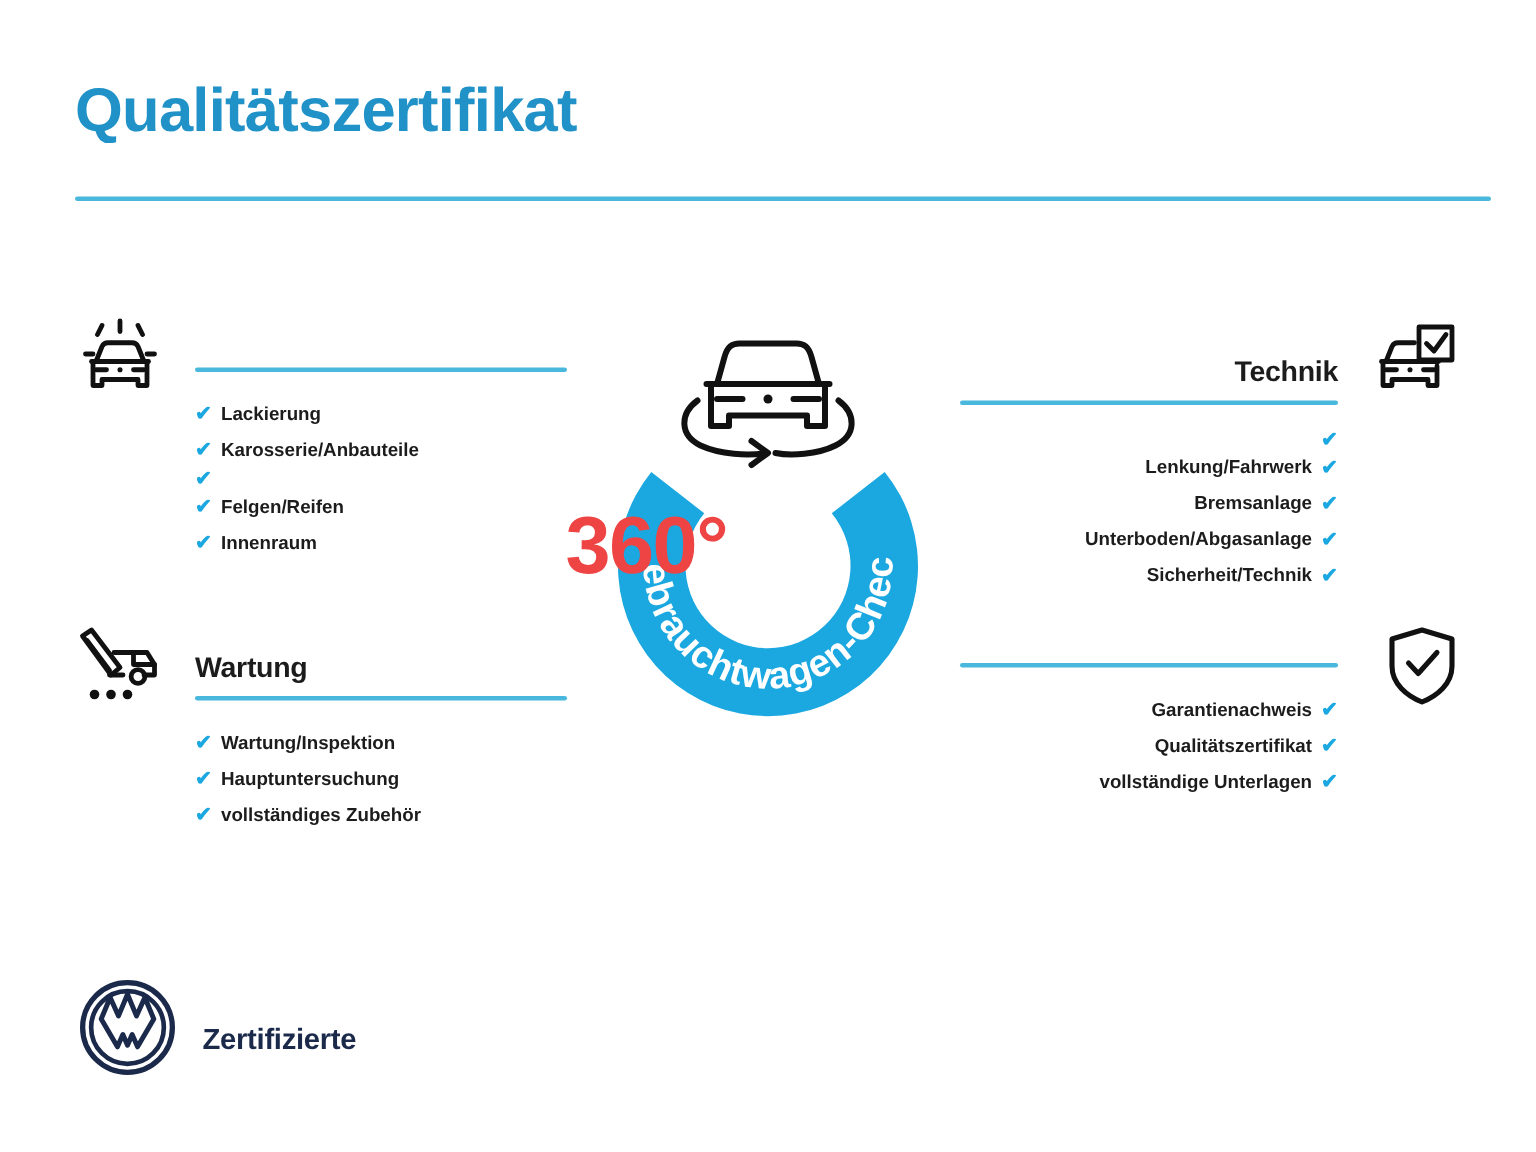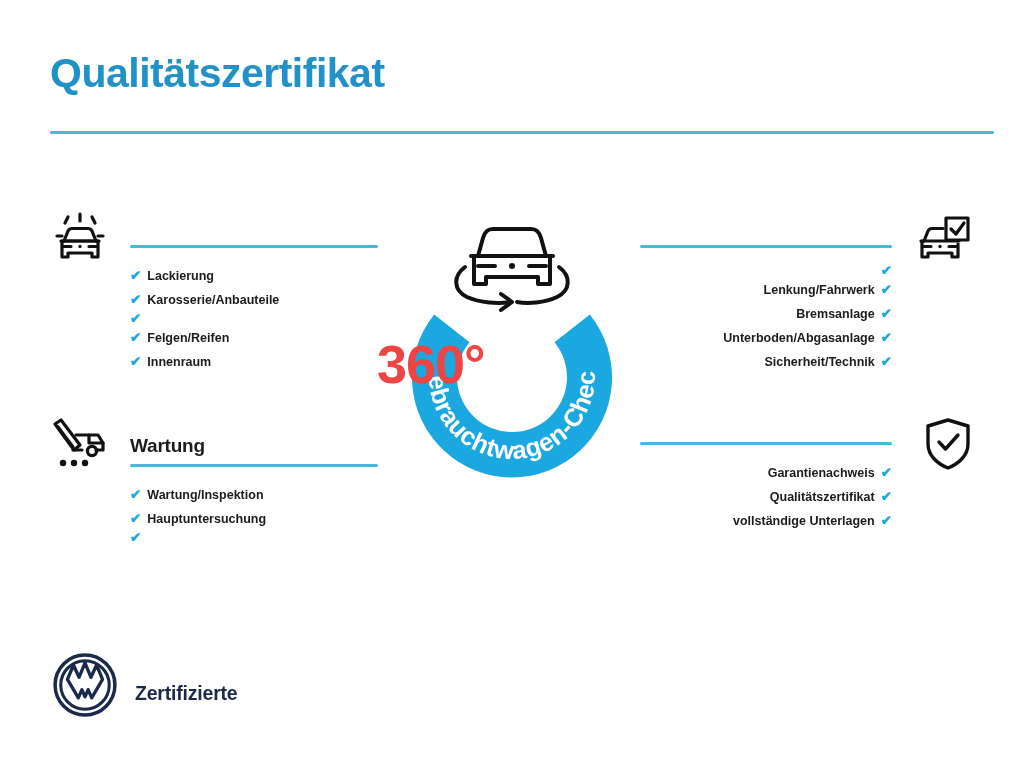--- a/index.html
+++ b/index.html
@@ -207,36 +207,38 @@
     <li>
         <span class="tick">✔</span>
         <span>Wartung/Inspektion</span>
       </li>
     <li>
         <span class="tick">✔</span>
         <span>Hauptuntersuchung</span>
       </li>
     <li>
         <span class="tick">✔</span>
+        <span>vollständiges Zubehör</span>
       </li>
   </ul>
 </div>
 
 <div class="q-icon icon-technik">
   <svg viewBox="0 0 64 64" fill="none" stroke="#111" stroke-width="3.2" stroke-linecap="round" stroke-linejoin="round">
     <rect x="34" y="10" width="22" height="22"></rect>
     <path d="M39 21 L44 26 L52 15"></path>
     <path d="M12 33 L16 23 C17 21 18.5 20.5 20 20.5 L31 20.5"></path>
     <path d="M9 33 L47 33"></path>
     <path d="M10 33 L10 49 L16 49 L16 45 L40 45 L40 49 L46 49 L46 36"></path>
     <path d="M12 38.5 L19 38.5 M37 38.5 L44 38.5"></path>
     <circle cx="28" cy="38.5" r="1.7" fill="#111" stroke="none"></circle>
   </svg>
 </div>
 <div class="block block-right block-technik">
+  <div class="block-heading">Technik</div>
   <div class="block-rule"></div>
   <ul class="check-list">
     <li>
         <span class="tick">✔</span>
       </li>
     <li>
         <span>Lenkung/Fahrwerk</span>
         <span class="tick">✔</span>
       </li>
     <li>

